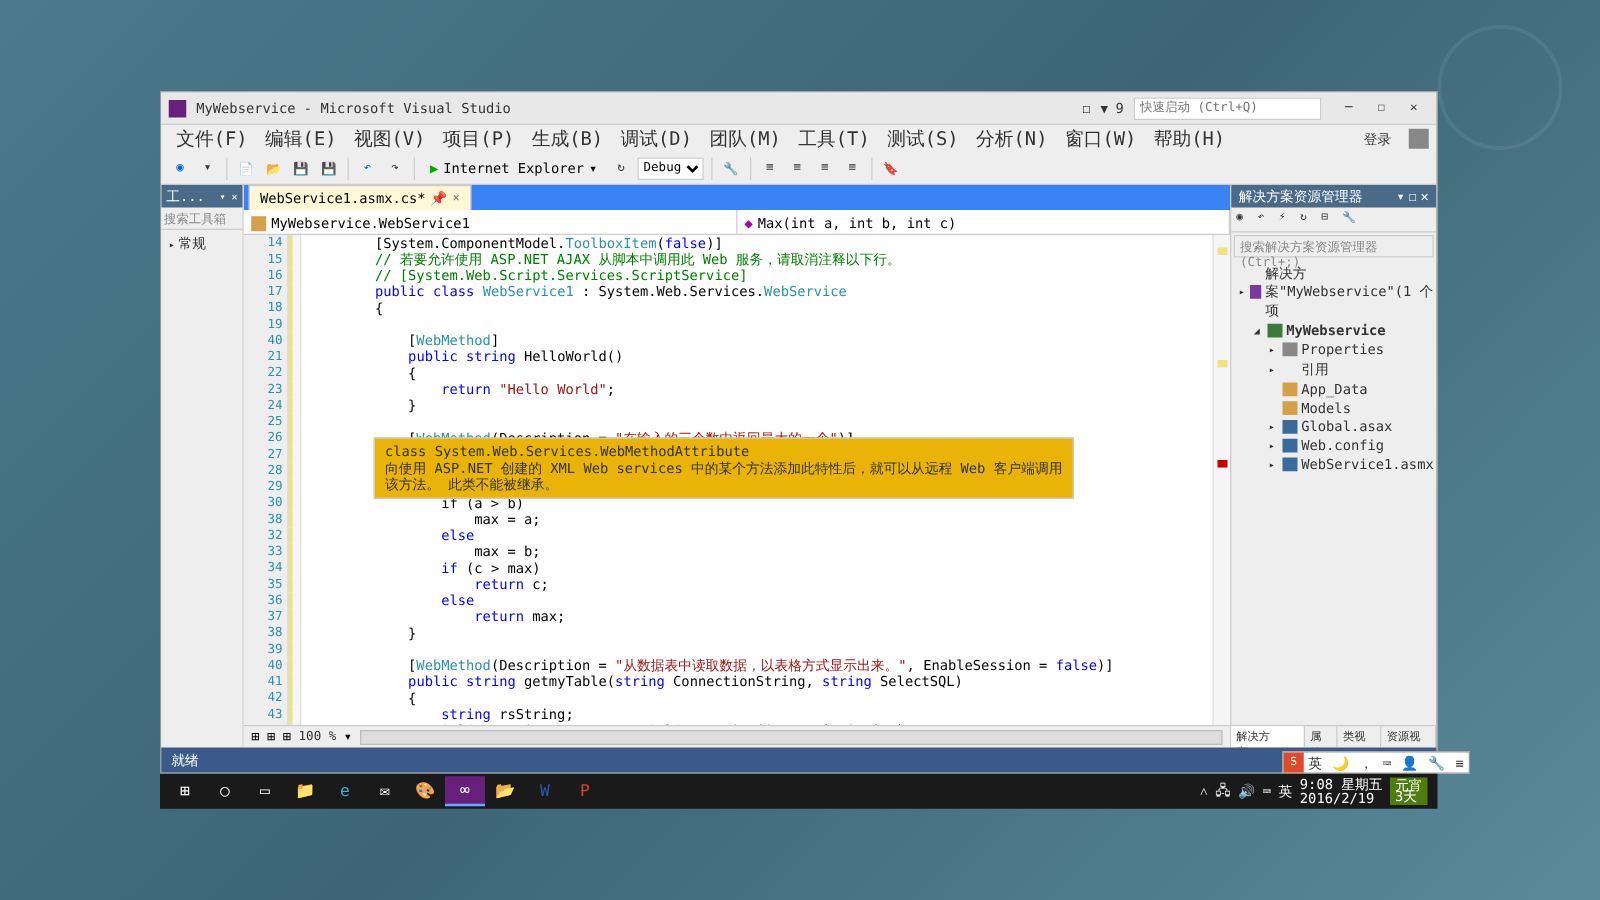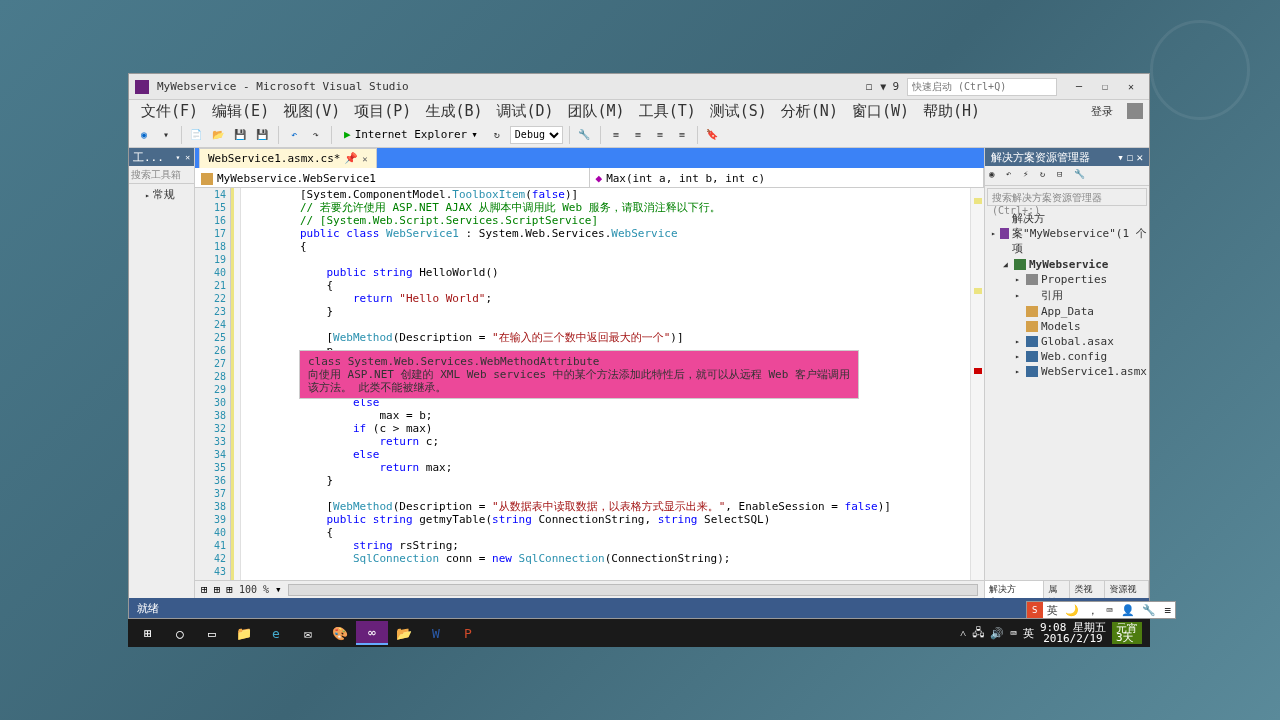--- a/index.html
+++ b/index.html
@@ -20,40 +20,40 @@
 .toolbar{height:26px;background:#eee;display:flex;align-items:center;padding:0 6px;gap:4px;border-bottom:1px solid #ccc}
 .toolbar .tb-btn{width:18px;height:18px;display:flex;align-items:center;justify-content:center;font-size:10px;color:#333}
 .toolbar .sep{width:1px;height:18px;background:#ccc;margin:0 2px}
 .toolbar .run-btn{display:flex;align-items:center;gap:4px;padding:2px 6px;font-size:11px}
 .toolbar .run-btn .play{color:#0a0}
 .toolbar select{height:18px;font-size:10px;border:1px solid #ccc;background:#fff}
 .main-area{flex:1;display:flex;overflow:hidden}
 .left-toolbox{width:66px;background:#eee;border-right:1px solid #ccc;display:flex;flex-direction:column}
 .left-toolbox .header{height:18px;background:#4a6a8a;color:#fff;font-size:10px;padding:2px 4px;display:flex;align-items:center}
 .left-toolbox .search{height:18px;border-bottom:1px solid #ccc;font-size:10px;padding:2px;color:#888}
-.left-toolbox .item{padding:3px 16px;font-size:10px;color:#333}
+.left-toolbox .item{padding:3px 6px;font-size:10px;color:#333}
 .left-toolbox .expand{font-size:8px;margin-right:3px}
 .editor-area{flex:1;display:flex;flex-direction:column;background:#fff;overflow:hidden}
 .tabs{height:20px;display:flex;align-items:flex-end;background:#3b82f6;padding-left:4px}
 .tab{height:20px;padding:2px 8px;background:#fff7d6;border:1px solid #ccc;border-bottom:none;font-size:10px;display:flex;align-items:center;gap:4px}
 .tab .close{font-size:9px;color:#666}
 .tab.active{background:#fff7d6}
 .navbar{height:20px;display:flex;border-bottom:1px solid #ccc}
 .navbar .nav-item{flex:1;padding:2px 6px;font-size:10px;border-right:1px solid #ccc;display:flex;align-items:flex-end;gap:4px}
 .navbar .icon{width:12px;height:12px;background:#d4a04a;display:inline-block}
 .code-area{flex:1;display:flex;overflow:hidden;position:relative}
 .gutter{width:36px;background:#eee;border-right:1px solid #ccc;text-align:right;padding-right:4px;font-family:Consolas,monospace}
 .gutter .ln{height:13px;font-size:10px;color:#2b91af;line-height:13px}
 .margin{width:10px;background:#f5f5f5;border-right:1px solid #e0e0e0}
 .margin .mk{height:13px;border-left:3px solid transparent}
 .margin .mk.yellow{border-left-color:#ece482}
 .code{flex:1;font-family:Consolas,monospace;font-size:11px;line-height:13px;padding-left:6px;position:relative;overflow:hidden}
 .code .line{height:13px;white-space:pre;color:#000}
 .kw{color:#0000ff}.type{color:#2b91af}.str{color:#a31515}.cmt{color:#008000}
-.tooltip{position:absolute;left:58px;top:162px;background:#ec4899;border:1px solid #ccc;padding:4px 8px;font-size:10px;color:#333;max-width:560px;z-index:10}
+.tooltip{position:absolute;left:58px;top:162px;background:#eab308;border:1px solid #ccc;padding:4px 8px;font-size:10px;color:#333;max-width:560px;z-index:10}
 .right-margin{width:14px;background:#f5f5f5;border-left:1px solid #e0e0e0;position:relative}
 .right-margin .mark{position:absolute;right:2px;width:8px;height:6px}
 .right-margin .mark.y{background:#ece482}
 .right-margin .mark.r{background:#c00}
 .editor-footer{height:18px;background:#eee;border-top:1px solid #ccc;display:flex;align-items:center;padding:0 6px;gap:6px}
 .editor-footer .zoom{font-size:10px;color:#333}
 .editor-footer .scroll{flex:1;height:12px;background:#ddd;border:1px solid #bbb}
 .solution-explorer{width:165px;background:#eee;border-left:1px solid #ccc;display:flex;flex-direction:column}
 .solution-explorer .header{height:18px;background:#4a6a8a;color:#fff;font-size:10px;padding:2px 6px;display:flex;align-items:center}
 .solution-explorer .header .ctl{margin-left:auto;display:flex;gap:3px;font-size:9px}
@@ -76,21 +76,21 @@
 .se-tabs{height:18px;display:flex;border-top:1px solid #ccc}
 .se-tabs .setab{padding:2px 4px;font-size:9px;border-right:1px solid #ccc;color:#333}
 .se-tabs .setab.active{background:#fff}
 .statusbar{height:20px;background:#3a5a8a;color:#fff;display:flex;align-items:center;padding:0 8px;font-size:10px}
 .statusbar .status{flex:1}
 .statusbar .pos{margin-right:20px}
 .taskbar{position:absolute;left:128px;bottom:73px;width:1022px;height:28px;background:#1a1a1a;display:flex;align-items:center;padding:0 4px}
 .taskbar .tb-icon{width:32px;height:24px;display:flex;align-items:center;justify-content:center;color:#fff;font-size:13px}
 .taskbar .tb-icon.active{border-bottom:2px solid #6af}
 .taskbar .tray{margin-left:auto;display:flex;align-items:center;gap:6px;color:#fff;font-size:9px;padding-right:4px}
-.taskbar .clock{text-align:center;line-height:11px}
+.taskbar .clock{text-align:left;line-height:11px}
 .taskbar .weather{background:#4d7c0f;padding:2px 4px;font-size:8px;line-height:9px}
 .ime{position:absolute;right:104px;bottom:101px;width:150px;height:18px;background:#fff;border:1px solid #999;display:flex;align-items:center;font-size:10px}
 .ime .ime-icon{width:18px;height:16px;background:#e04a2a;color:#fff;display:flex;align-items:center;justify-content:center;font-size:9px}
 .ime .ime-item{padding:0 4px;color:#333}
 </style>
 </head>
 <body>
 
 <div class="watermark"></div>
 
@@ -252,30 +252,32 @@
           <div class="tooltip">
             <div>class System.Web.Services.WebMethodAttribute</div>
             <div>向使用 ASP.NET 创建的 XML Web services 中的某个方法添加此特性后，就可以从远程 Web 客户端调用该方法。 此类不能被继承。</div>
           </div>
         <div class="line">        [System.ComponentModel.<span class="type">ToolboxItem</span>(<span class="kw">false</span>)]</div>
             <div class="line">        <span class="cmt">// 若要允许使用 ASP.NET AJAX 从脚本中调用此 Web 服务，请取消注释以下行。</span></div>
             <div class="line">        <span class="cmt">// [System.Web.Script.Services.ScriptService]</span></div>
             <div class="line">        <span class="kw">public</span> <span class="kw">class</span> <span class="type">WebService1</span> : System.Web.Services.<span class="type">WebService</span></div>
             <div class="line">        {</div>
             <div class="line"></div>
+            <div class="line">            [<span class="type">WebMethod</span>]</div>
             <div class="line">            <span class="kw">public</span> <span class="kw">string</span> HelloWorld()</div>
             <div class="line">            {</div>
             <div class="line">                <span class="kw">return</span> <span class="str">"Hello World"</span>;</div>
             <div class="line">            }</div>
             <div class="line"></div>
             <div class="line">            [<span class="type">WebMethod</span>(Description = <span class="str">"在输入的三个数中返回最大的一个"</span>)]</div>
             <div class="line">            p</div>
             <div class="line">            {</div>
             <div class="line"></div>
             <div class="line">                if (a &gt; b)</div>
+            <div class="line">                    max = a;</div>
             <div class="line">                <span class="kw">else</span></div>
             <div class="line">                    max = b;</div>
             <div class="line">                <span class="kw">if</span> (c &gt; max)</div>
             <div class="line">                    <span class="kw">return</span> c;</div>
             <div class="line">                <span class="kw">else</span></div>
             <div class="line">                    <span class="kw">return</span> max;</div>
             <div class="line">            }</div>
             <div class="line"></div>
             <div class="line">            [<span class="type">WebMethod</span>(Description = <span class="str">"从数据表中读取数据，以表格方式显示出来。"</span>, EnableSession = <span class="kw">false</span>)]</div>
             <div class="line">            <span class="kw">public</span> <span class="kw">string</span> getmyTable(<span class="kw">string</span> ConnectionString, <span class="kw">string</span> SelectSQL)</div>

